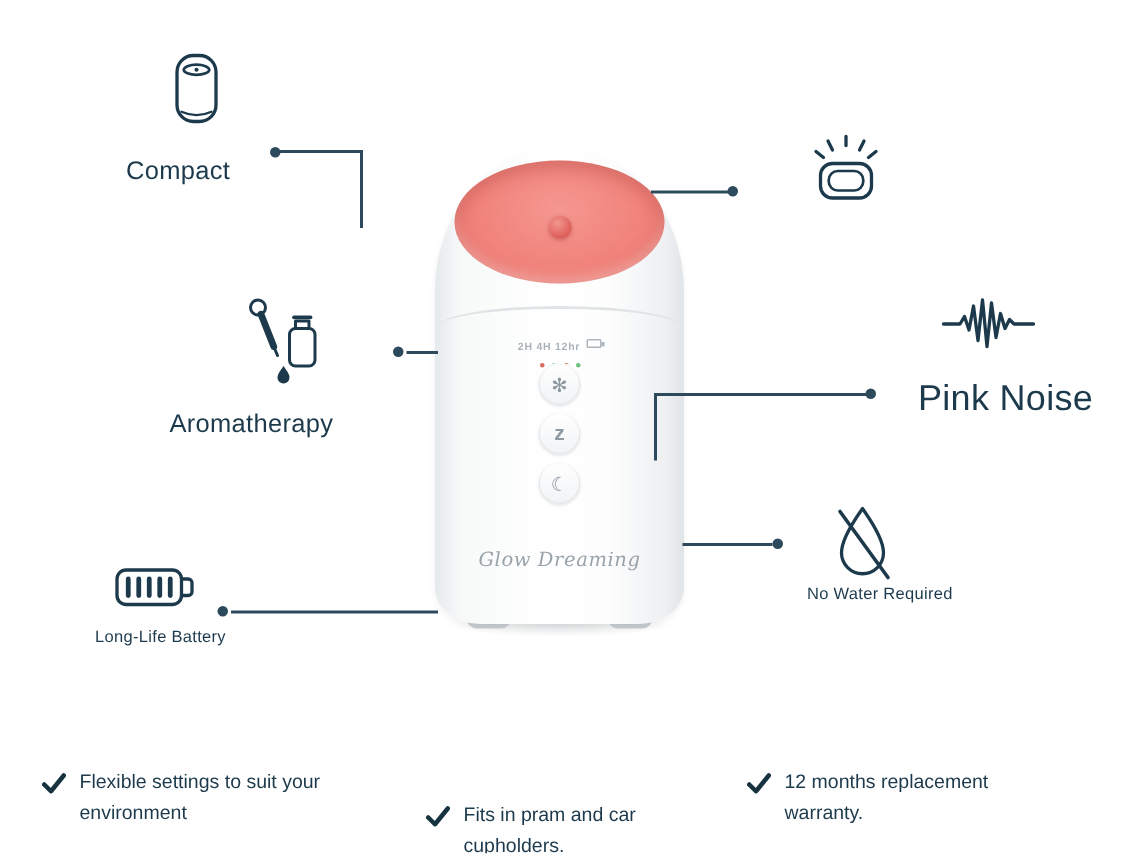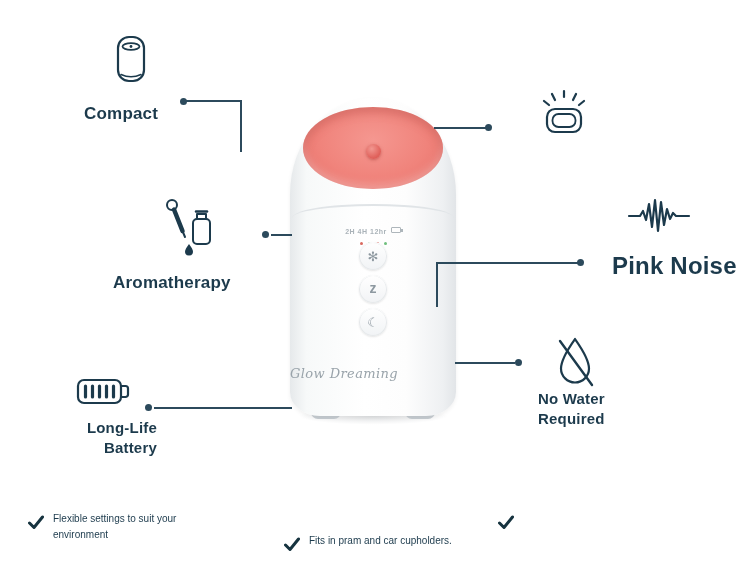--- a/index.html
+++ b/index.html
@@ -6,24 +6,24 @@
   .canvas{position:relative;width:750px;height:569px;background:#ffffff;overflow:hidden;
           font-family:"Liberation Sans",sans-serif;color:var(--ink,#1c3a4c);}
 
   
   .hline{position:absolute;height:2px;background:var(--line,#2c4a5c);z-index:3;}
   .vline{position:absolute;width:2px;background:var(--line,#2c4a5c);z-index:3;}
   .cdot{position:absolute;width:7px;height:7px;border-radius:50%;background:var(--line,#2c4a5c);z-index:3;}
 
   
   .icon{position:absolute;z-index:4;color:var(--ink,#1c3a4c);fill:none;}
-  .flabel{position:absolute;z-index:4;font-weight:700;font-size:17px;letter-spacing:.2px;color:var(--ink,#1c3a4c);}
+  .flabel{position:absolute;z-index:4;font-weight:400;font-size:17px;letter-spacing:.2px;color:var(--ink,#1c3a4c);}
   .flabel.big{font-size:24px;}
-  .flabel.small{font-size:15px;line-height:1.32;}
-  .flabel.center{text-align:right;}
+  .flabel.small{font-size:11px;line-height:1.32;}
+  .flabel.center{text-align:center;}
 
   
   .device-shadow{position:absolute;left:295px;top:407px;width:156px;height:18px;z-index:0;
     background:radial-gradient(ellipse at center,rgba(55,65,75,.16) 0%,rgba(55,65,75,0) 68%);}
   .foot{position:absolute;top:402px;width:30px;height:17px;background:#c6ccd1;
     border-radius:4px 4px 7px 7px;z-index:1;}
   .foot-l{left:311px}.foot-r{left:405px}
   .device{position:absolute;left:290px;top:98px;width:166px;height:318px;z-index:2;
     background:linear-gradient(90deg,#e6e9eb 0%,#f7f9f9 10%,#ffffff 45%,#fdfdfd 70%,#eef0f2 92%,#e2e5e8 100%);
     border-radius:83px 83px 30px 30px / 96px 96px 24px 24px;
@@ -42,27 +42,27 @@
     margin-left:4px;position:relative;vertical-align:1px;}
   .batt::after{content:"";position:absolute;right:-3px;top:.5px;width:2px;height:3px;background:#aeb6bb;}
   .tdots{display:flex;gap:5px;justify-content:center;margin-top:4px;}
   .tdot{width:3px;height:3px;border-radius:50%;display:inline-block;}
   .dbtn{position:absolute;left:50%;transform:translateX(-50%);width:28px;height:28px;border-radius:50%;
     background:linear-gradient(180deg,#ffffff 0%,#f1f3f5 100%);
     box-shadow:0 1px 2px rgba(0,0,0,.10),inset 0 1px 0 rgba(255,255,255,.9),inset 0 0 0 1px #e6e9eb;
     color:#8d98a0;display:flex;align-items:center;justify-content:center;font-size:13px;}
   .b1{top:144px}.b2{top:177px}.b3{top:210px}
   .zglyph{font-weight:bold;font-size:14px;transform:translateY(-1px);}
-  .brand{position:absolute;left:0;right:0;top:268px;
+  .brand{position:absolute;left:0;right:0;top:268px;text-align:center;
     font-family:"DejaVu Serif",serif;font-style:italic;font-size:13px;color:#99a3aa;letter-spacing:.4px;}
 
   
   .check-item{position:absolute;z-index:4;}
   .check{position:absolute;left:0;top:3px;color:var(--check,#16333f);}
-  .check-text{margin-left:25px;font-size:10px;line-height:1.6;color:var(--ink,#1c3a4c);}
+  .check-text{margin-left:25px;font-size:13px;line-height:1.6;color:var(--ink,#1c3a4c);}
 </style>
 </head>
 <body>
 
 <div class="canvas">
 
   <div class="device-shadow"></div>
   <div class="foot foot-l"></div>
   <div class="foot foot-r"></div>
 
@@ -183,15 +183,16 @@
     <svg class="check" width="16" height="16" viewBox="0 0 16 16">
       <polyline points="1.5,9 6,13.5 14.5,3" stroke="currentColor" stroke-width="3" fill="none" stroke-linecap="round" stroke-linejoin="round"></polyline>
     </svg>
     <div class="check-text">Fits in pram and car cupholders.</div>
   </div>
 
   <div class="check-item" style="left:498px;top:511px;width:200px">
     <svg class="check" width="16" height="16" viewBox="0 0 16 16">
       <polyline points="1.5,9 6,13.5 14.5,3" stroke="currentColor" stroke-width="3" fill="none" stroke-linecap="round" stroke-linejoin="round"></polyline>
     </svg>
+    <div class="check-text">12 months replacement warranty.</div>
   </div>
 
 </div>
 
 </body></html>

